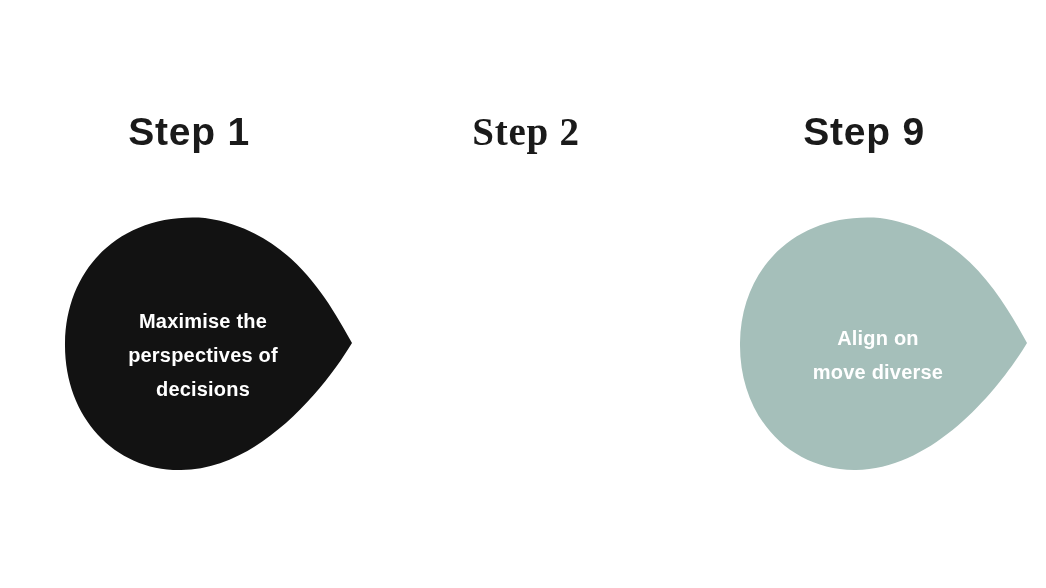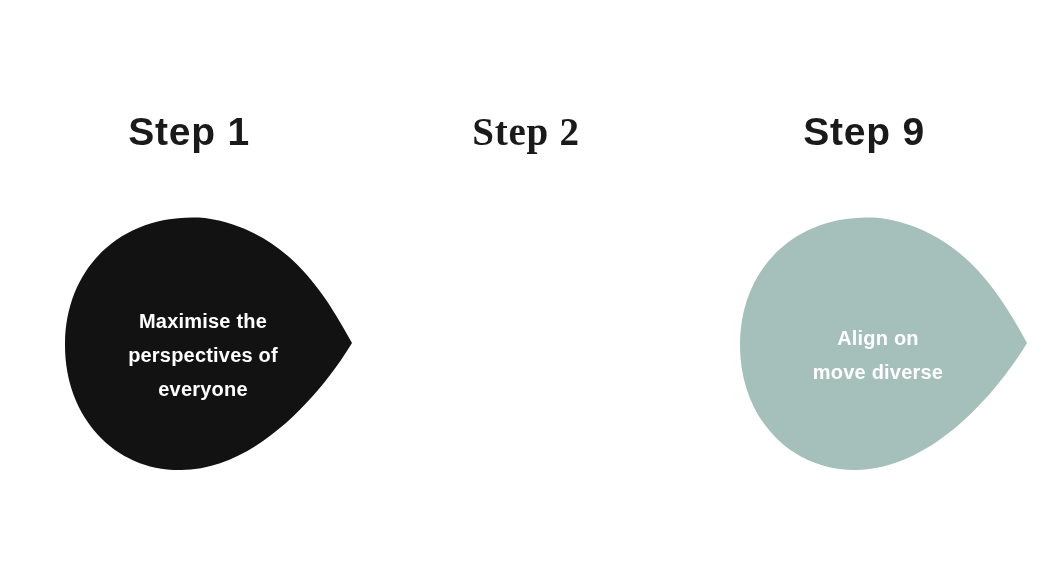--- a/index.html
+++ b/index.html
@@ -78,21 +78,21 @@
       <svg viewBox="0 0 290 262" width="290" height="262" aria-hidden="true">
         <path d="M 289 131
                  C 264 86, 226 18, 142 6
                  C 60 0, 3 54, 2 131
                  C 1 205, 52 259, 118 258
                  C 198 257, 263 174, 289 131 Z" fill="#121212"></path>
       </svg>
       <div class="shape-text">
         <div>Maximise the</div>
         <div>perspectives of</div>
-        <div>everyone</div>
+        <div>decisions</div>
       </div>
     </div>
   </div>
 
   <div class="step step-2">
     <div class="step-label">Step 2</div>
   </div>
 
   <div class="step step-3">
     <div class="step-label">Step 9</div>

